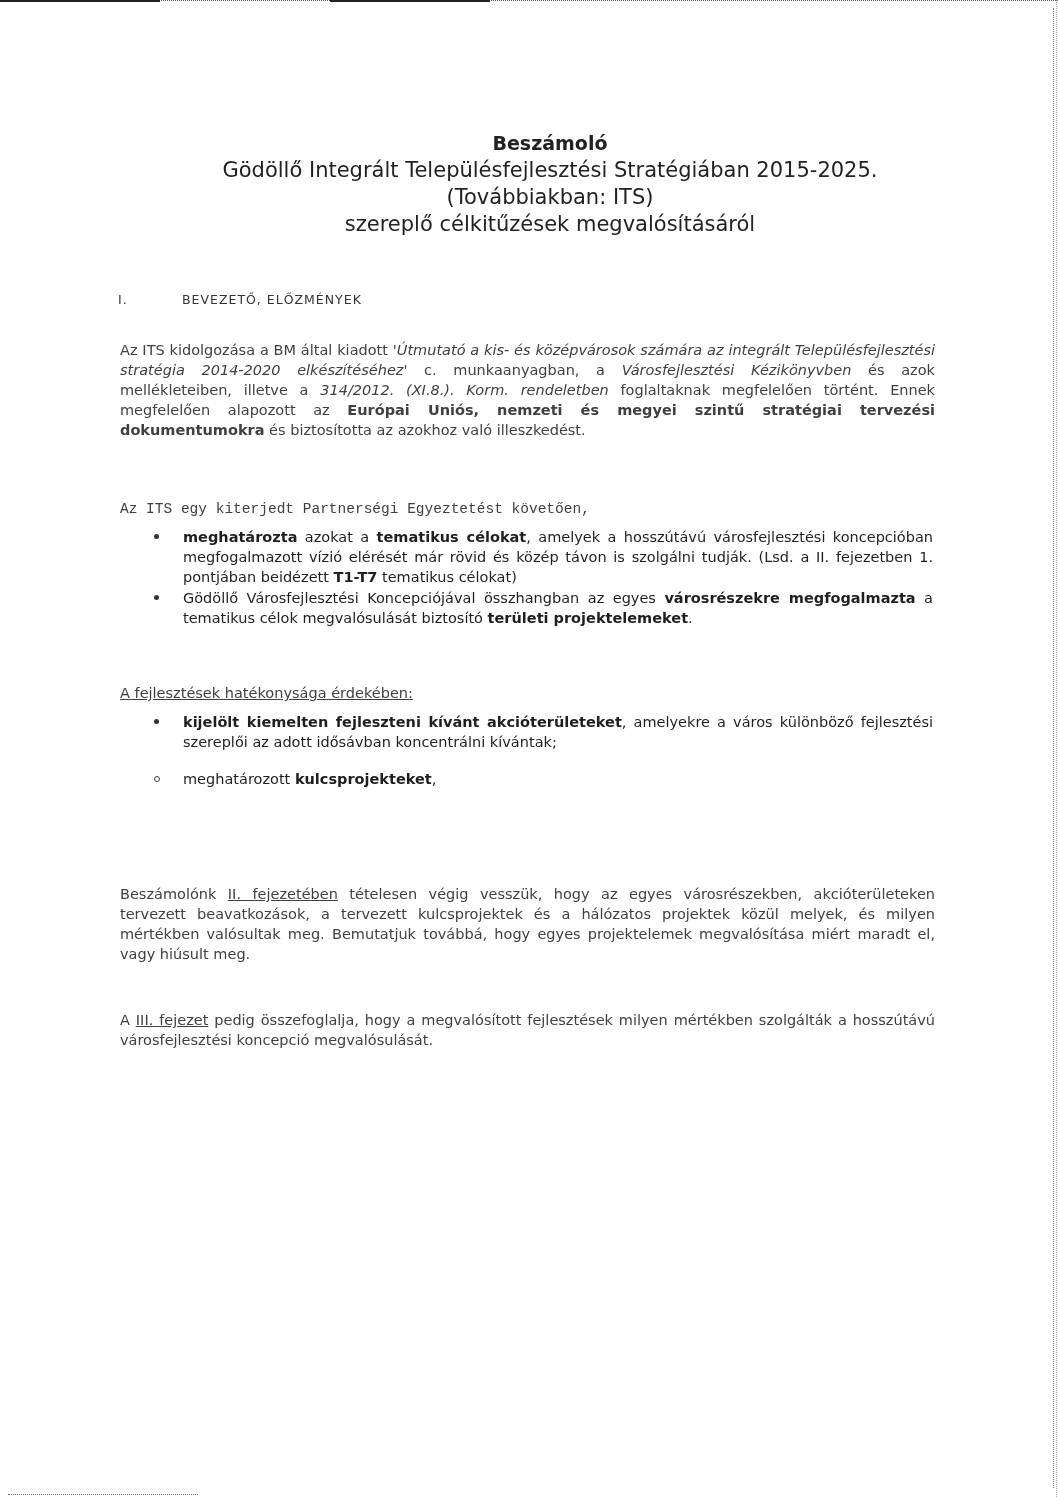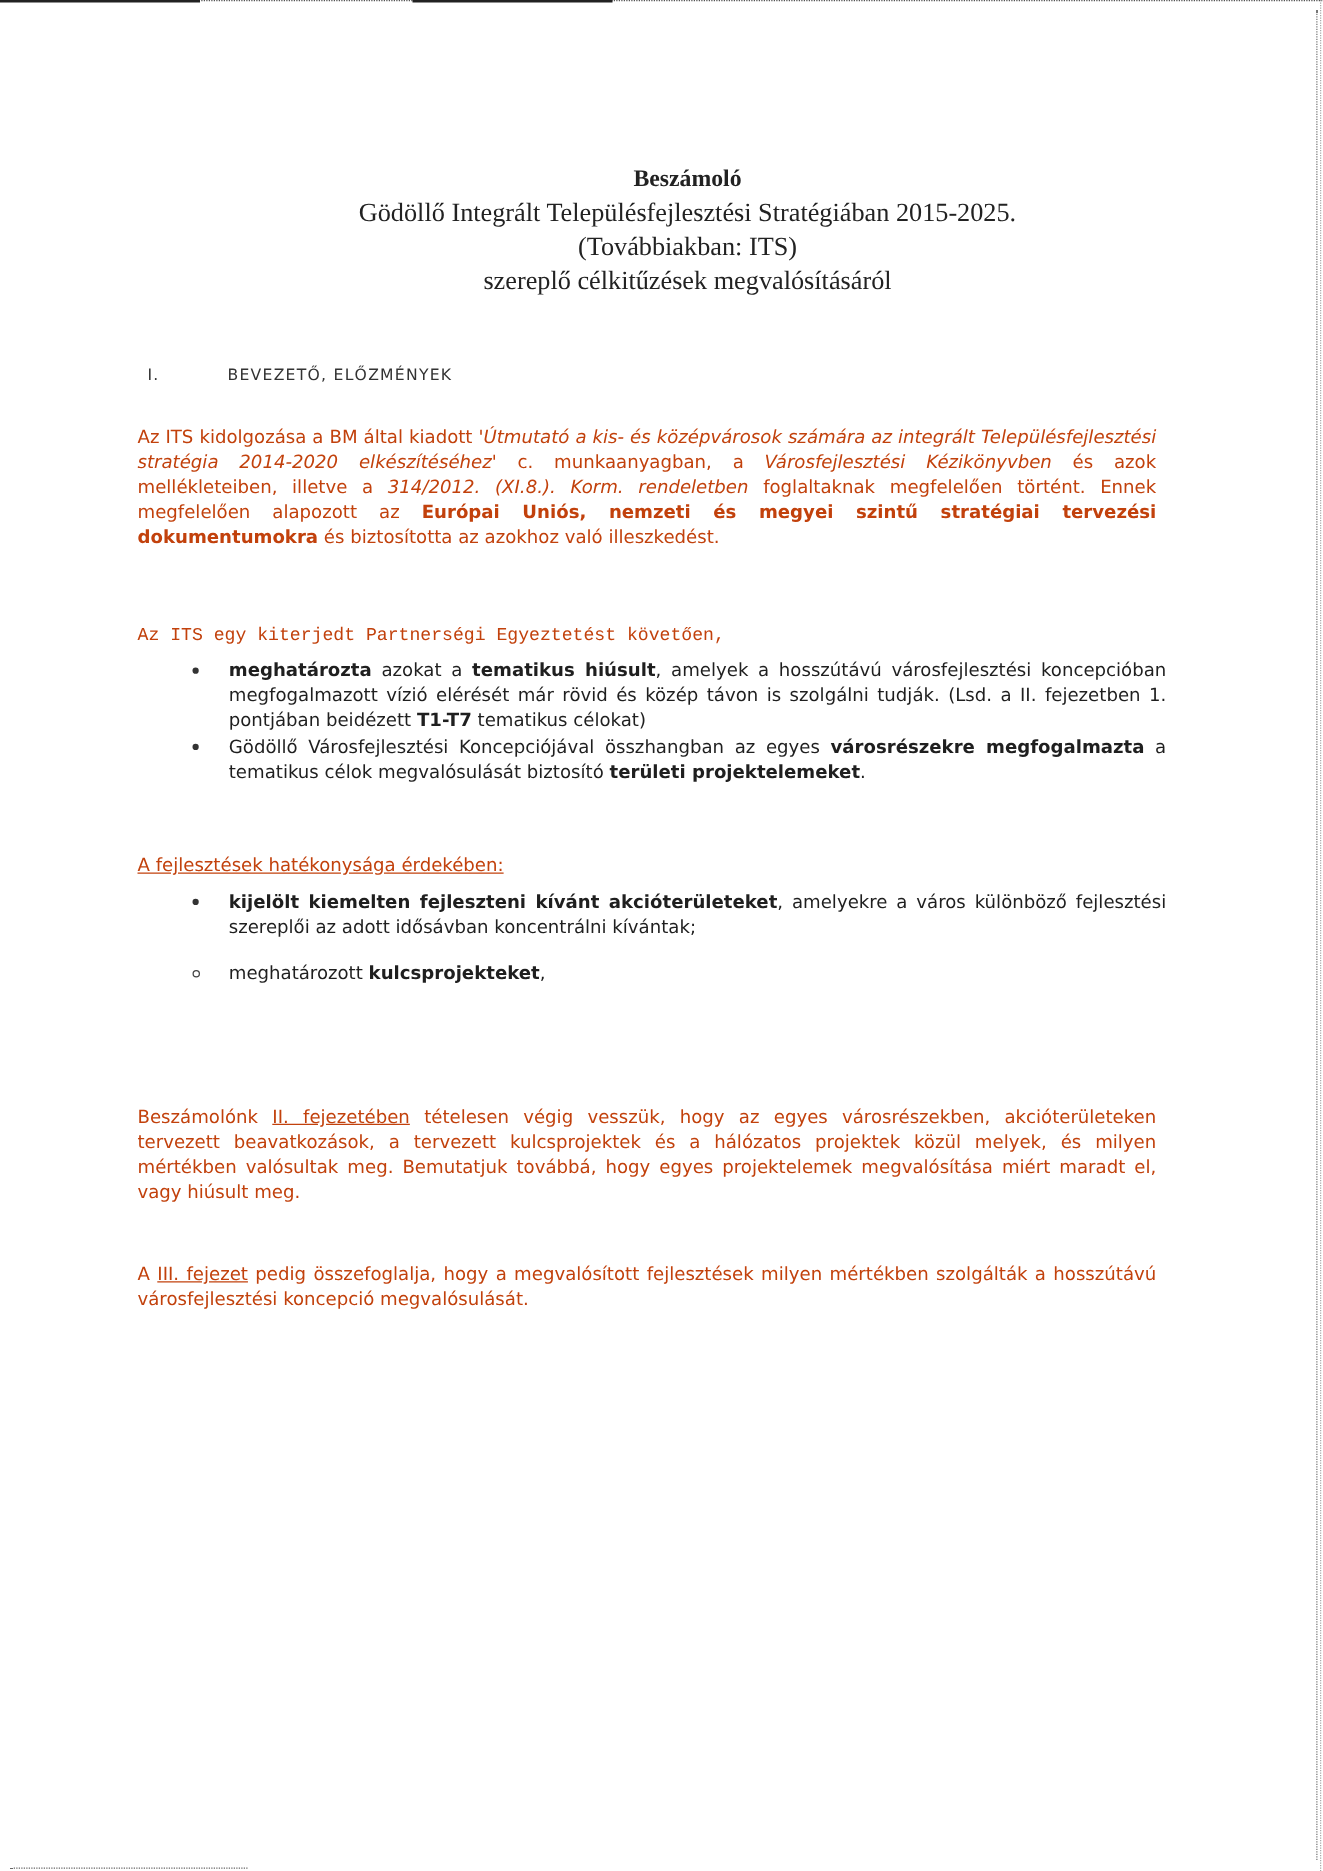--- a/index.html
+++ b/index.html
@@ -41,43 +41,42 @@
       border-top: 1px dotted #666;
     }
 
     .title-block {
       position: absolute;
       left: 150px; top: 130px; width: 800px;
       text-align: center;
       font-size: 21px;
       line-height: 27px;
       color: #222;
-      font-family: Liberation Serif, serif;
     }
     .title-block .main-title {
       font-weight: bold;
       font-size: 19px;
     }
 
     .section-heading {
       position: absolute;
       left: 118px; top: 292px;
       font-size: 12.5px;
       letter-spacing: 1px;
       color: #333;
     }
     .section-heading .num { display: inline-block; width: 64px; }
 
     .para {
       position: absolute;
-      left: 110px; width: 815px;
+      left: 120px; width: 815px;
       font-size: 14.5px;
       line-height: 20px;
       text-align: justify;
-      color: #c2410c;
+      color: #404040;
     }
     .p1 { top: 340px; }
     .p2 { top: 499px; font-family: Liberation Mono, monospace; }
     .p3 { top: 683px; text-decoration: underline; }
     .p4 { top: 884px; }
     .p5 { top: 1010px; }
 
     .bullets {
       position: absolute;
       left: 152px; width: 781px;
@@ -132,21 +131,21 @@
 
 <div class="section-heading">
   <span class="num">I.</span><span>BEVEZETŐ, ELŐZMÉNYEK</span>
 </div>
 
 <div class="para p1"><span>Az ITS kidolgozása a BM által kiadott </span><i>'Útmutató a kis- és középvárosok számára az integrált Településfejlesztési stratégia 2014-2020 elkészítéséhez'</i><span> c. munkaanyagban, a </span><i>Városfejlesztési Kézikönyvben</i><span> és azok mellékleteiben, illetve a </span><i>314/2012. (XI.8.). Korm. rendeletben</i><span> foglaltaknak megfelelően történt. Ennek megfelelően alapozott az </span><b>Európai Uniós, nemzeti és megyei szintű stratégiai tervezési dokumentumokra</b><span> és biztosította az azokhoz való illeszkedést.</span></div>
 
 <div class="para p2">Az ITS egy kiterjedt Partnerségi Egyeztetést követően,</div>
 
 <ul class="bullets b1">
-  <li><span class="dot"></span><b>meghatározta</b><span> azokat a </span><b>tematikus hiúsult</b><span>, amelyek a hosszútávú városfejlesztési koncepcióban megfogalmazott vízió elérését már rövid és közép távon is szolgálni tudják. (Lsd. a II. fejezetben 1. pontjában beidézett </span><b>T1-T7</b><span> tematikus célokat)</span></li>
+  <li><span class="dot"></span><b>meghatározta</b><span> azokat a </span><b>tematikus célokat</b><span>, amelyek a hosszútávú városfejlesztési koncepcióban megfogalmazott vízió elérését már rövid és közép távon is szolgálni tudják. (Lsd. a II. fejezetben 1. pontjában beidézett </span><b>T1-T7</b><span> tematikus célokat)</span></li>
   <li><span class="dot"></span><span>Gödöllő Városfejlesztési Koncepciójával összhangban az egyes </span><b>városrészekre megfogalmazta</b><span> a tematikus célok megvalósulását biztosító </span><b>területi projektelemeket</b><span>.</span></li>
 </ul>
 
 <div class="para p3">A fejlesztések hatékonysága érdekében:</div>
 
 <ul class="bullets b2">
   <li><span class="dot"></span><b>kijelölt kiemelten fejleszteni kívánt akcióterületeket</b><span>, amelyekre a város különböző fejlesztési szereplői az adott idősávban koncentrálni kívántak;</span></li>
   <li><span class="dot hollow"></span><span>meghatározott </span><b>kulcsprojekteket</b><span>,</span></li>
 </ul>
 

